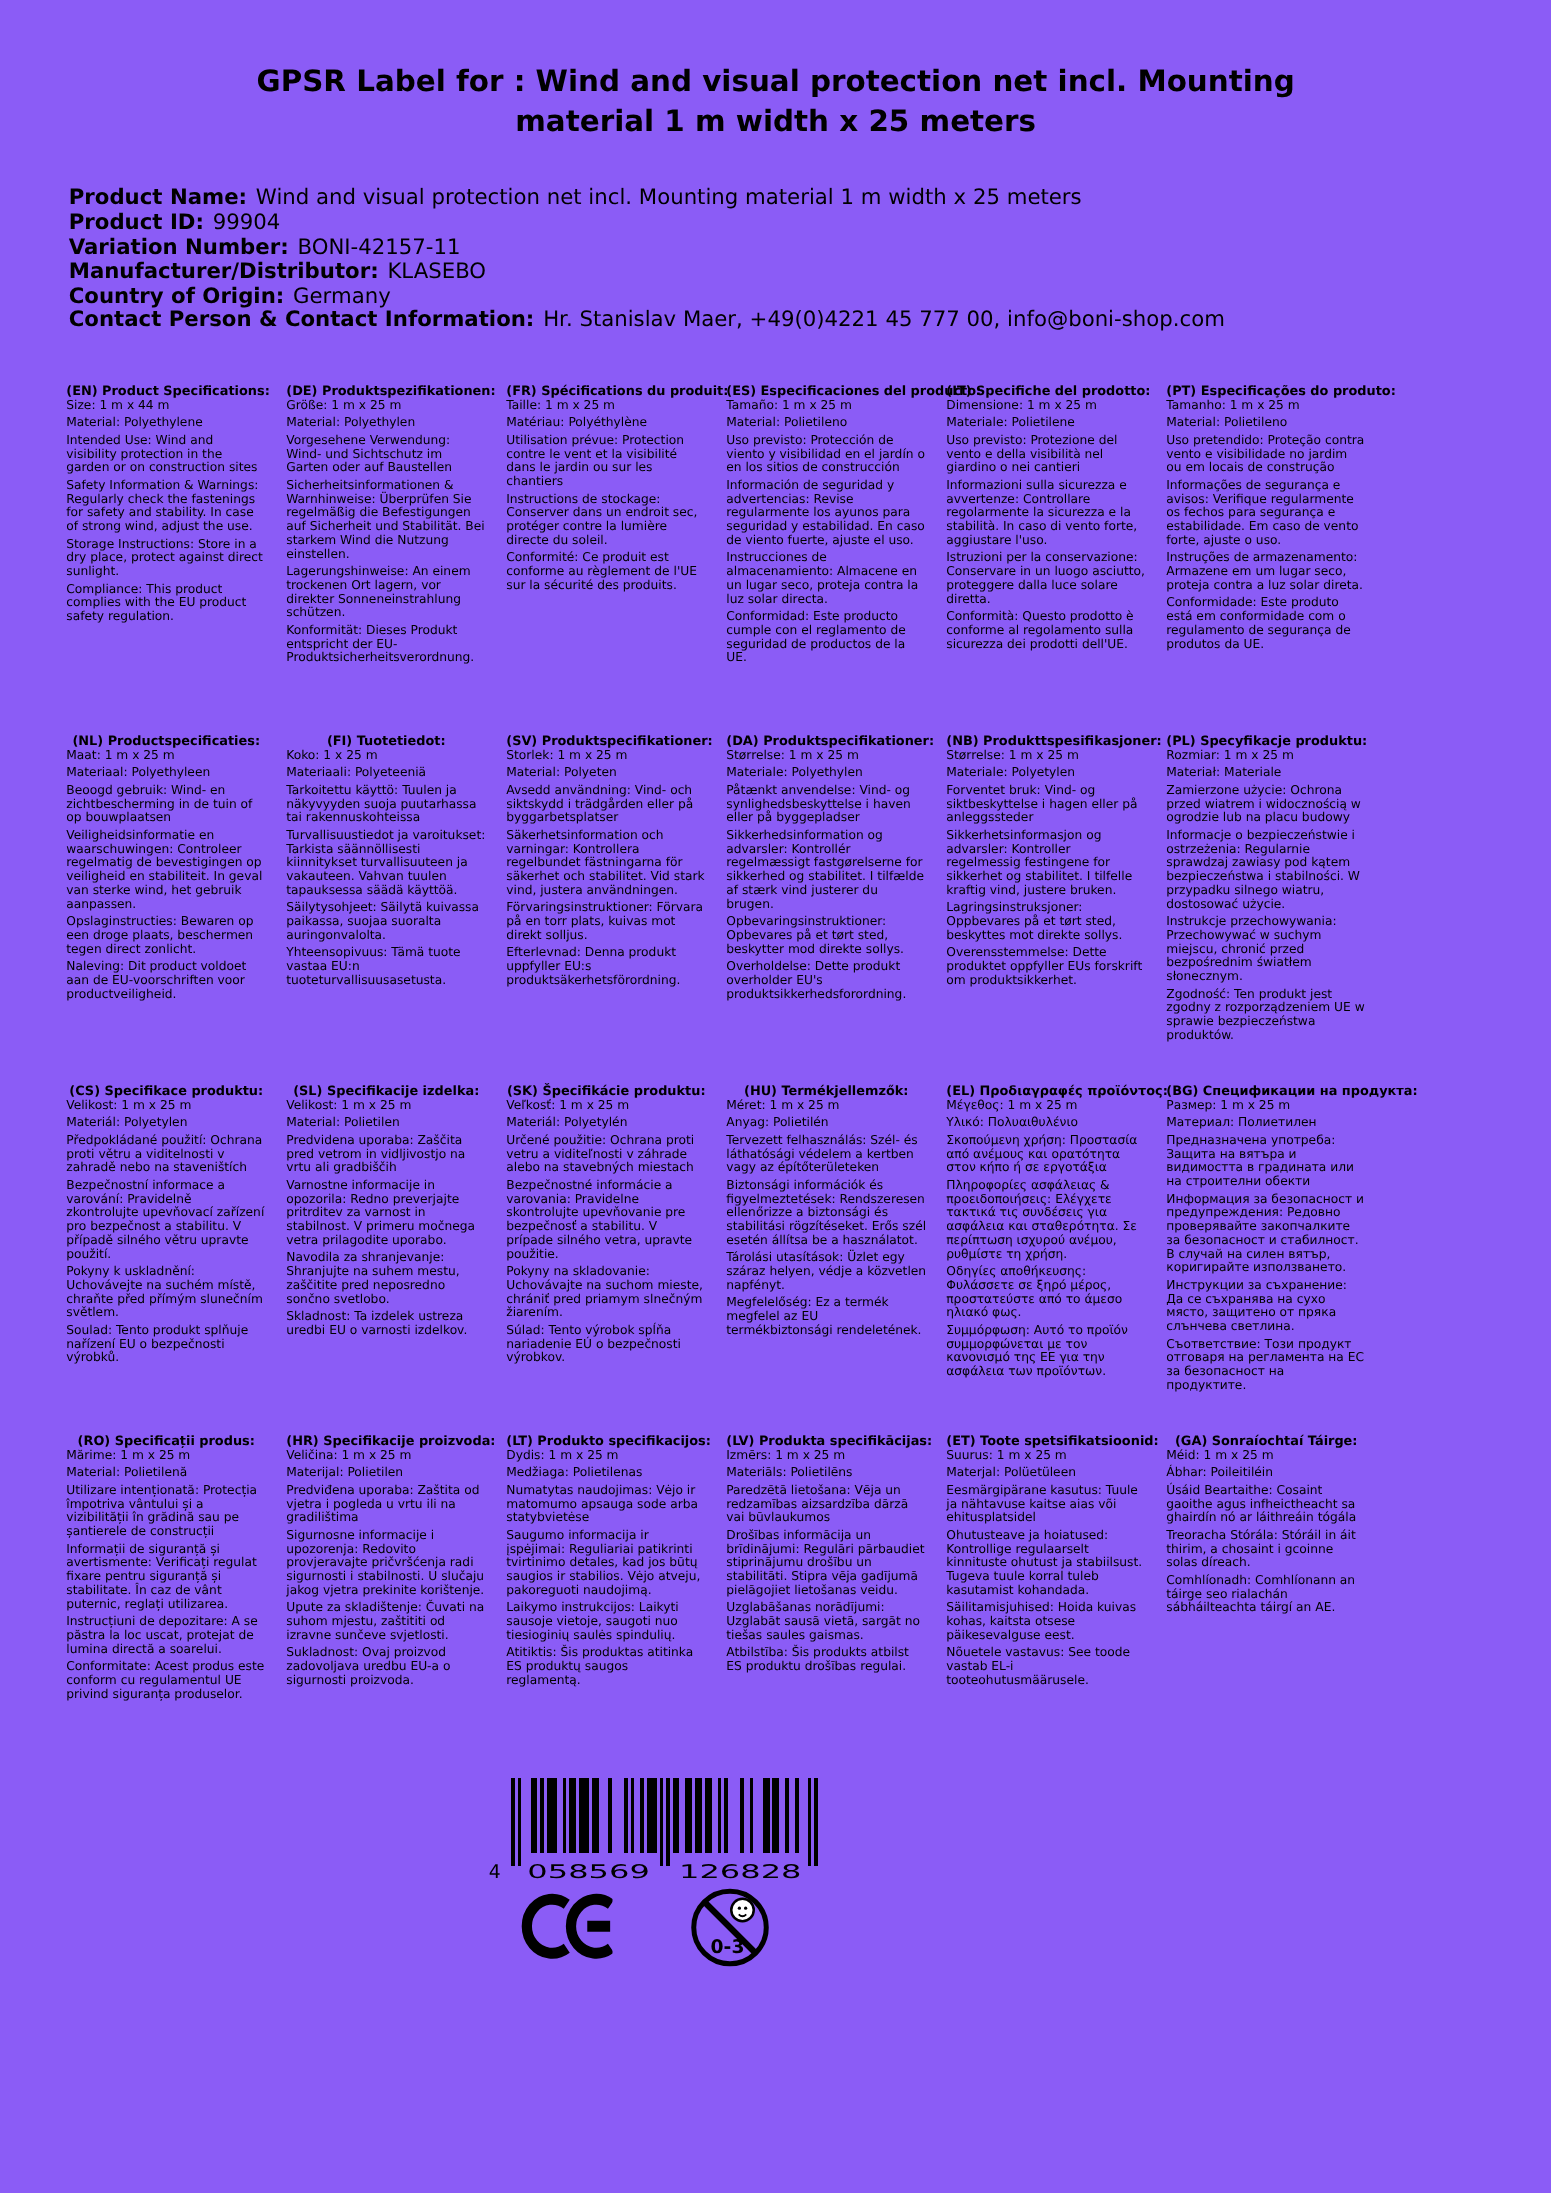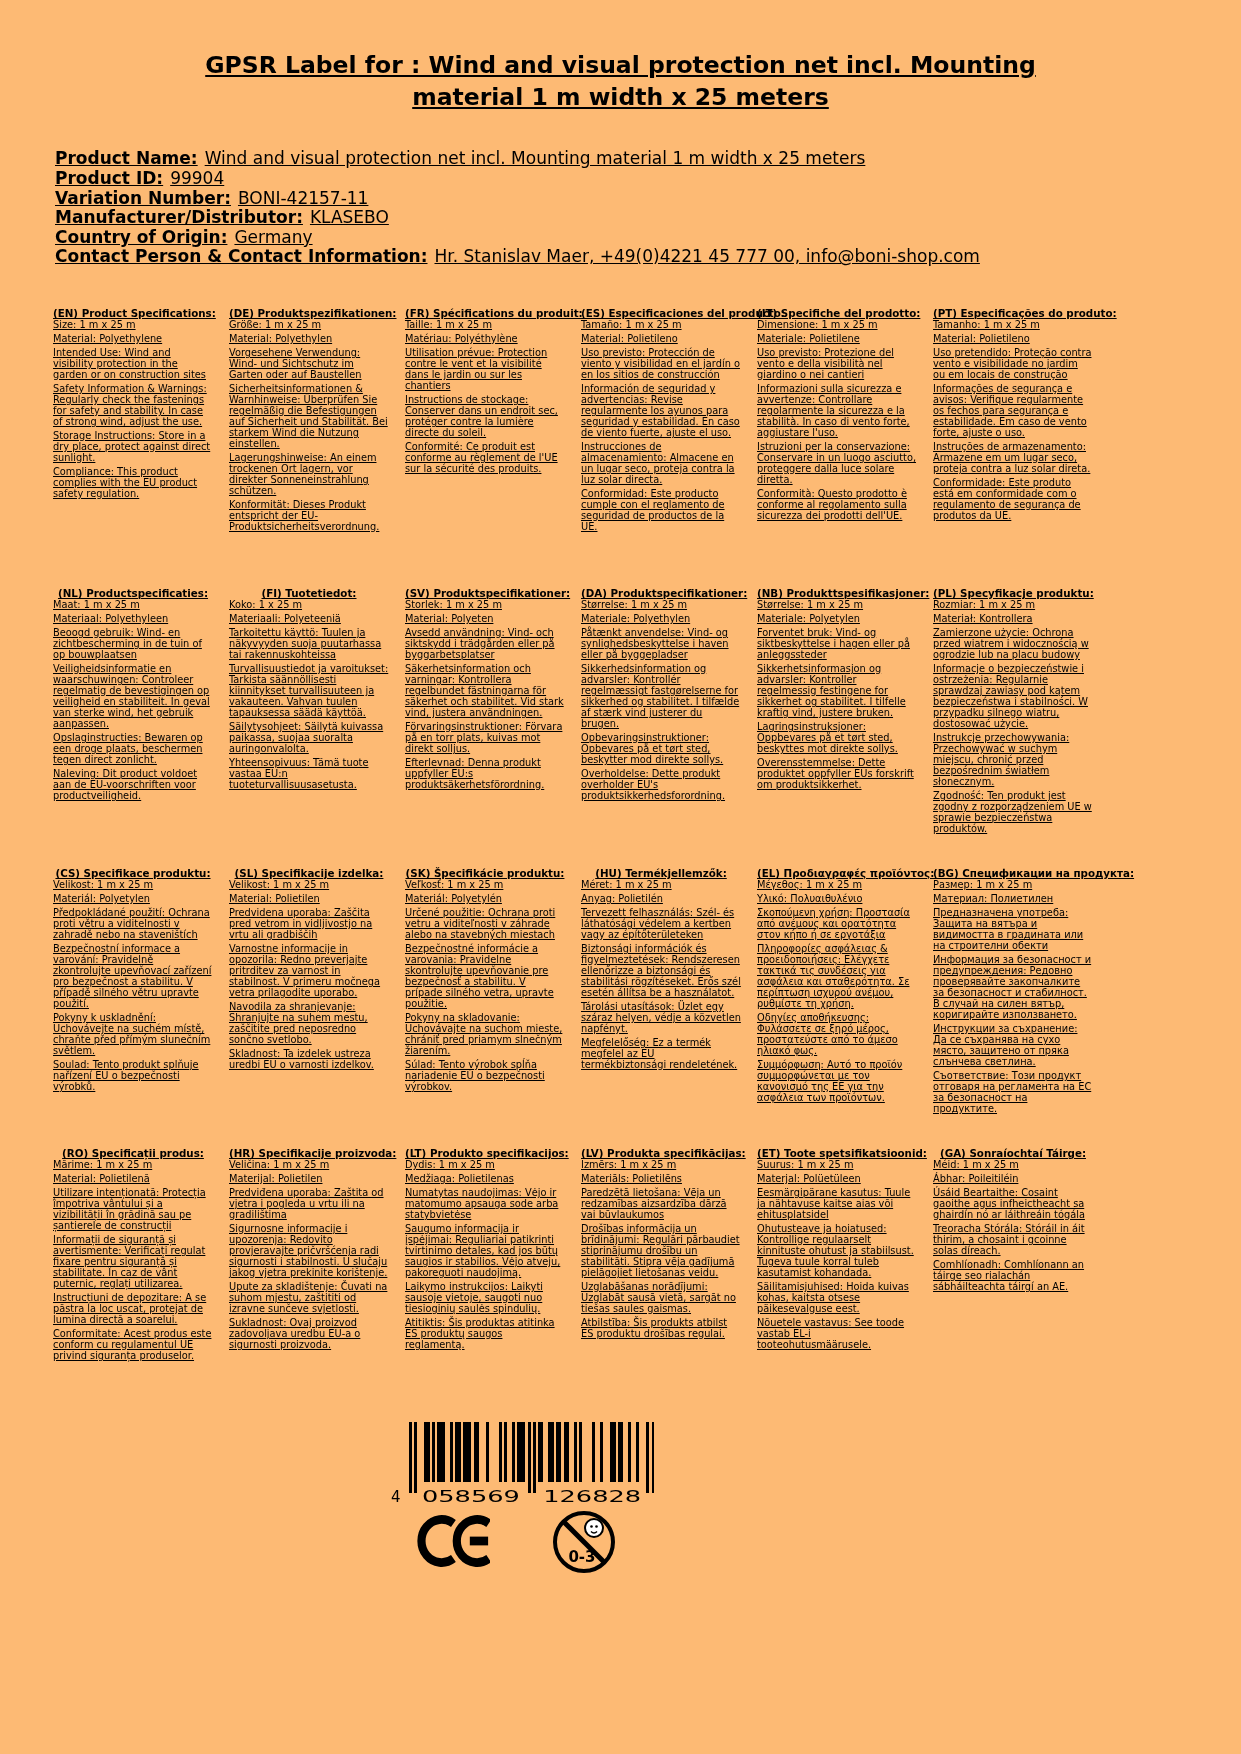--- a/index.html
+++ b/index.html
@@ -1,18 +1,18 @@
 <!DOCTYPE html>
 <html><head>
 <meta charset="utf-8">
 <style>
   * { margin:0; padding:0; box-sizing:border-box; }
   html,body { background:#ffffff; }
   body { width:1241px; font-family:"DejaVu Sans", sans-serif; color:#000; }
-  .page { position:relative; width:1241px; height:1754px; background:#fdba74; overflow:hidden;text-decoration:underline; }
+  .page { position:relative; width:1241px; height:1754px; background:#8b5cf6; overflow:hidden; }
 
   .title {
     padding-top:50px; width:880px; margin:0 auto; text-align:center;
     font-size:23.5px; font-weight:bold; line-height:1.35;
   }
 
   .product-info { margin:36px 0 0 55px; font-size:17px; line-height:19.6px; }
   .pi-label { font-weight:bold; margin-right:7px; }
 
   .blocks-grid {
@@ -41,21 +41,21 @@
     <div class="pi-row"><span class="pi-label">Product ID:</span><span class="pi-value">99904</span></div>
     <div class="pi-row"><span class="pi-label">Variation Number:</span><span class="pi-value">BONI-42157-11</span></div>
     <div class="pi-row"><span class="pi-label">Manufacturer/Distributor:</span><span class="pi-value">KLASEBO</span></div>
     <div class="pi-row"><span class="pi-label">Country of Origin:</span><span class="pi-value">Germany</span></div>
     <div class="pi-row"><span class="pi-label">Contact Person &amp; Contact Information:</span><span class="pi-value">Hr. Stanislav Maer, +49(0)4221 45 777 00, info@boni-shop.com</span></div>
   </div>
 
   <div class="blocks-grid">
       <div class="lang-block">
         <div class="lang-heading">(EN) Product Specifications:</div>
-        <p>Size: 1 m x 25 m</p>
+        <p>Size: 1 m x 44 m</p>
         <p>Material: Polyethylene</p>
         <p>Intended Use: Wind and visibility protection in the garden or on construction sites</p>
         <p>Safety Information &amp; Warnings: Regularly check the fastenings for safety and stability. In case of strong wind, adjust the use.</p>
         <p>Storage Instructions: Store in a dry place, protect against direct sunlight.</p>
         <p>Compliance: This product complies with the EU product safety regulation.</p>
       </div>
       <div class="lang-block">
         <div class="lang-heading">(DE) Produktspezifikationen:</div>
         <p>Größe: 1 m x 25 m</p>
         <p>Material: Polyethylen</p>
@@ -140,21 +140,21 @@
         <p>Størrelse: 1 m x 25 m</p>
         <p>Materiale: Polyetylen</p>
         <p>Forventet bruk: Vind- og siktbeskyttelse i hagen eller på anleggssteder</p>
         <p>Sikkerhetsinformasjon og advarsler: Kontroller regelmessig festingene for sikkerhet og stabilitet. I tilfelle kraftig vind, justere bruken.</p>
         <p>Lagringsinstruksjoner: Oppbevares på et tørt sted, beskyttes mot direkte sollys.</p>
         <p>Overensstemmelse: Dette produktet oppfyller EUs forskrift om produktsikkerhet.</p>
       </div>
       <div class="lang-block">
         <div class="lang-heading">(PL) Specyfikacje produktu:</div>
         <p>Rozmiar: 1 m x 25 m</p>
-        <p>Materiał: Kontrollera</p>
+        <p>Materiał: Materiale</p>
         <p>Zamierzone użycie: Ochrona przed wiatrem i widocznością w ogrodzie lub na placu budowy</p>
         <p>Informacje o bezpieczeństwie i ostrzeżenia: Regularnie sprawdzaj zawiasy pod kątem bezpieczeństwa i stabilności. W przypadku silnego wiatru, dostosować użycie.</p>
         <p>Instrukcje przechowywania: Przechowywać w suchym miejscu, chronić przed bezpośrednim światłem słonecznym.</p>
         <p>Zgodność: Ten produkt jest zgodny z rozporządzeniem UE w sprawie bezpieczeństwa produktów.</p>
       </div>
       <div class="lang-block">
         <div class="lang-heading">(CS) Specifikace produktu:</div>
         <p>Velikost: 1 m x 25 m</p>
         <p>Materiál: Polyetylen</p>
         <p>Předpokládané použití: Ochrana proti větru a viditelnosti v zahradě nebo na staveništích</p>

